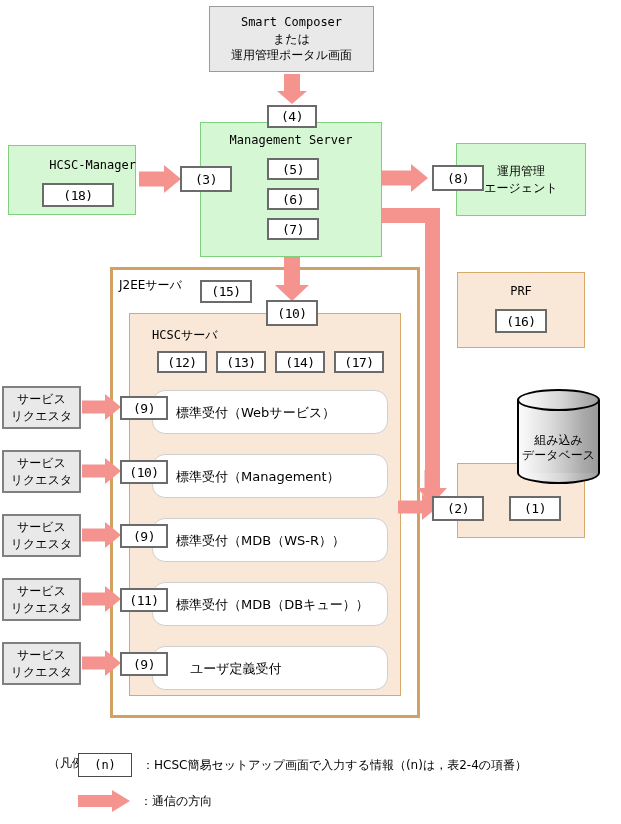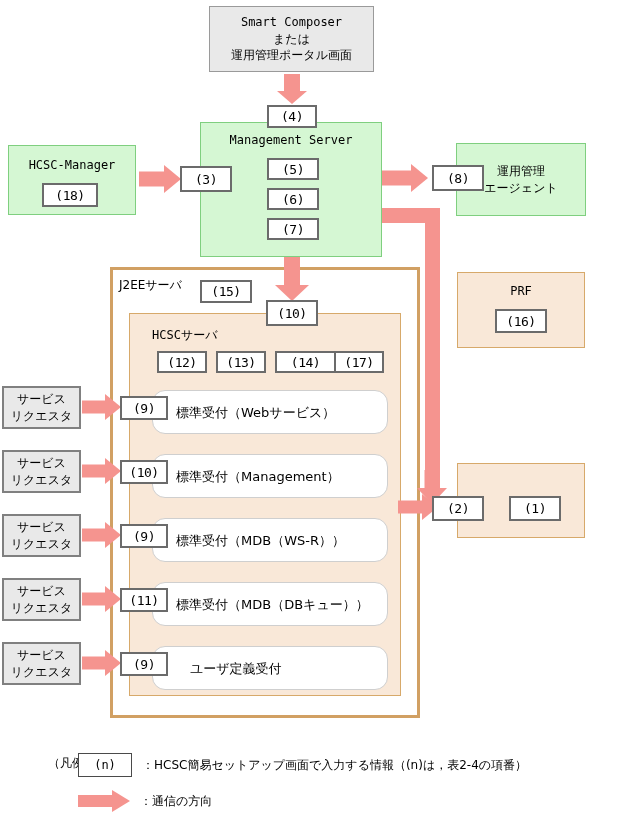--- a/index.html
+++ b/index.html
@@ -195,22 +195,22 @@
   <div class="abs green-box" style="left:200px; top:122px; width:182px; height:135px;"></div>
   <div class="abs mono" style="left:200px; top:133px; width:182px; text-align:center; font-size:12px;">Management Server</div>
 
   <div class="chip abs" style="left:267px; top:105px; width:50px; height:23px;">(4)</div>
 
   <div class="chip abs" style="left:267px; top:158px; width:52px; height:22px;">(5)</div>
   <div class="chip abs" style="left:267px; top:188px; width:52px; height:22px;">(6)</div>
   <div class="chip abs" style="left:267px; top:218px; width:52px; height:22px;">(7)</div>
 
   <div class="abs green-box" style="left:8px; top:145px; width:128px; height:70px;"></div>
-  <div class="abs mono" style="left:8px; top:158px; width:128px; text-align:center; font-size:12px;">HCSC-Manager</div>
-  <div class="chip abs" style="left:42px; top:183px; width:56px; height:24px;">(18)</div>
+  <div class="abs mono" style="left:8px; top:158px; width:128px; text-align:right; font-size:12px;">HCSC-Manager</div>
+  <div class="chip abs" style="left:42px; top:183px; width:72px; height:24px;">(18)</div>
 
   <div class="arrow-right" style="left:139px; top:165px; width:42px; height:28px;">
     <div class="shaft" style="width:26px; height:15px;"></div>
     <div class="head" style="border-width:14px 0 14px 17px;"></div>
   </div>
   <div class="chip abs" style="left:180px; top:166px; width:52px; height:26px;">(3)</div>
 
   <div class="arrow-right" style="left:382px; top:164px; width:46px; height:28px;">
     <div class="shaft" style="width:30px; height:15px;"></div>
     <div class="head" style="border-width:14px 0 14px 17px;"></div>
@@ -239,21 +239,21 @@
   <div class="abs peach-box-thick" style="left:110px; top:267px; width:310px; height:451px;"></div>
   <div class="label-tl jp" style="left:119px; top:277px;">J2EEサーバ</div>
   <div class="chip abs" style="left:200px; top:280px; width:52px; height:23px;">(15)</div>
   <div class="chip abs" style="left:266px; top:300px; width:52px; height:26px;">(10)</div>
 
   <div class="abs peach-box" style="left:129px; top:313px; width:272px; height:383px;"></div>
   <div class="label-tl mono" style="left:140px; top:327px;padding-left:12px;">HCSCサーバ</div>
 
   <div class="chip abs" style="left:157px; top:351px; width:50px; height:22px;">(12)</div>
   <div class="chip abs" style="left:216px; top:351px; width:50px; height:22px;">(13)</div>
-  <div class="chip abs" style="left:275px; top:351px; width:61px; height:22px;">(14)</div>
+  <div class="chip abs" style="left:275px; top:351px; width:50px; height:22px;">(14)</div>
   <div class="chip abs" style="left:334px; top:351px; width:50px; height:22px;">(17)</div>
 
   <div class="abs gray-box ctr jp" style="left:2px; top:386px; width:79px; height:43px;">
     <div style="font-size:12px; line-height:1.35;">
       <div>サービス</div>
       <div>リクエスタ</div>
     </div>
   </div>
   <div class="arrow-right" style="left:82px; top:394px; width:39px; height:26px;">
     <div class="shaft" style="width:24px; height:13px;"></div>
@@ -326,20 +326,29 @@
   <div class="abs peach-box" style="left:457px; top:463px; width:128px; height:75px;"></div>
 
   <div class="arrow-right" style="left:398px; top:494px; width:40px; height:26px;">
     <div class="shaft" style="width:24px; height:13px;"></div>
     <div class="head" style="border-width:13px 0 13px 16px;"></div>
   </div>
 
   <div class="chip abs" style="left:432px; top:496px; width:52px; height:25px;">(2)</div>
   <div class="chip abs" style="left:509px; top:496px; width:52px; height:25px;">(1)</div>
 
+  <div class="cyl" style="left:517px; top:389px; width:83px; height:95px;">
+    <div class="bottom"></div>
+    <div class="body"></div>
+    <div class="top"></div>
+    <div class="cyl-label jp">
+      <div>組み込み</div>
+      <div>データベース</div>
+    </div>
+  </div>
 
   <div class="legend-title jp" style="left:48px; top:755px;">（凡例）</div>
 
   <div class="legend-row" style="left:78px; top:753px;">
     <div class="legend-chip">(n)</div>
     <div class="legend-text jp">：HCSC簡易セットアップ画面で入力する情報（(n)は，表2-4の項番）</div>
   </div>
 
   <div class="legend-row" style="left:78px; top:790px;">
     <div class="legend-arrow">

